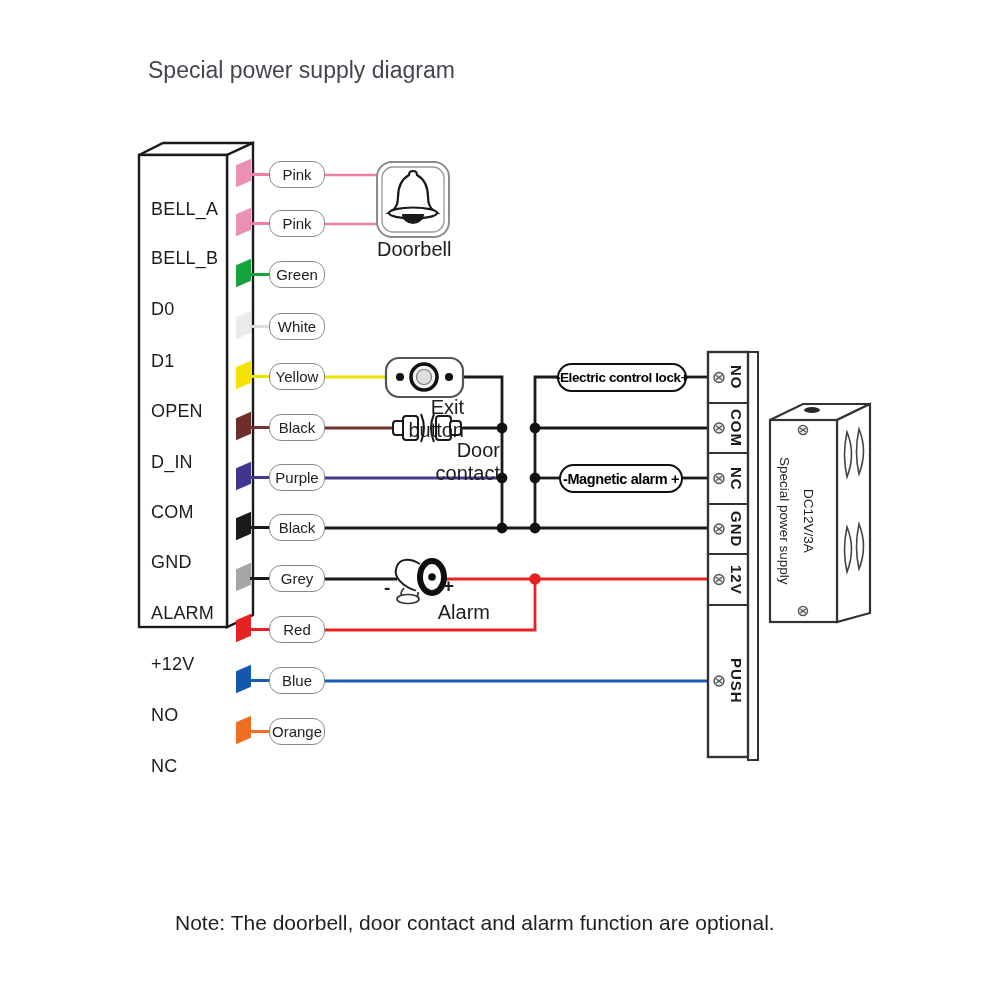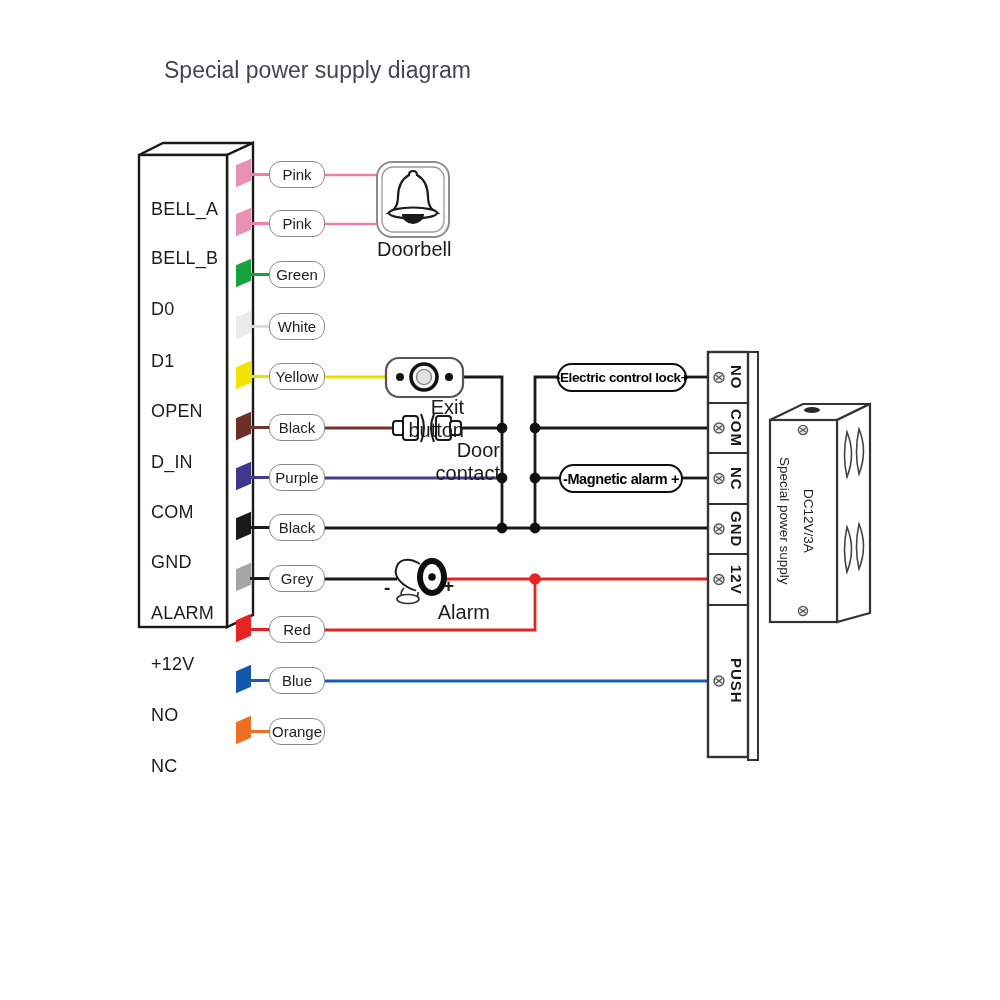--- a/index.html
+++ b/index.html
@@ -1,20 +1,20 @@
 <!DOCTYPE html>
 <html><head>
 <meta charset="utf-8">
 <style>
   html,body{margin:0;padding:0;background:#ffffff;}
   #stage{position:relative;width:1000px;height:1000px;background:#fff;overflow:hidden;
          font-family:"Liberation Sans",sans-serif;}
   #wires{position:absolute;left:0;top:0;z-index:1;}
   .layer{position:absolute;left:0;top:0;width:1000px;height:1000px;z-index:2;pointer-events:none;}
-  #title{position:absolute;left:148px;top:57px;font-size:23px;color:#45454f;margin-left:16px;}
+  #title{position:absolute;left:148px;top:57px;font-size:23px;color:#45454f;}
   #note{position:absolute;left:175px;top:911px;font-size:21px;color:#1f1f1f;}
 
   
   .trow{position:absolute;left:0;width:1000px;height:0;}
   .t-label{position:absolute;left:151px;top:-12px;font-size:18px;color:#1c1c1c;letter-spacing:.2px;margin-top:36px;}
   .t-square{position:absolute;left:236px;top:-13px;width:15px;height:22px;transform:skewY(-23deg);}
   .t-stub{position:absolute;left:250px;top:-2px;width:20px;height:3px;}
   .t-pill{position:absolute;left:269px;top:-14px;width:56px;height:27px;border:1.7px solid #8a8a8a;
           border-radius:12px;background:#fff;box-sizing:border-box;display:flex;align-items:center;
           justify-content:center;font-size:15px;color:#222;white-space:nowrap;}
@@ -259,14 +259,15 @@
     <div class="vtext rb-label" style="top:352px;height:51px;">NO</div>
     <div class="vtext rb-label" style="top:403px;height:50px;">COM</div>
     <div class="vtext rb-label" style="top:453px;height:51px;">NC</div>
     <div class="vtext rb-label" style="top:504px;height:50px;">GND</div>
     <div class="vtext rb-label" style="top:554px;height:51px;">12V</div>
     <div class="vtext rb-label" style="top:605px;height:152px;">PUSH</div>
 
     <div class="vtext psu-text" style="left:799px;">DC12V/3A</div>
     <div class="vtext psu-text" style="left:775px;">Special power supply</div>
 
+    <div id="note">Note: The doorbell, door contact and alarm function are optional.</div>
   </div>
 </div>
 
 </body></html>

